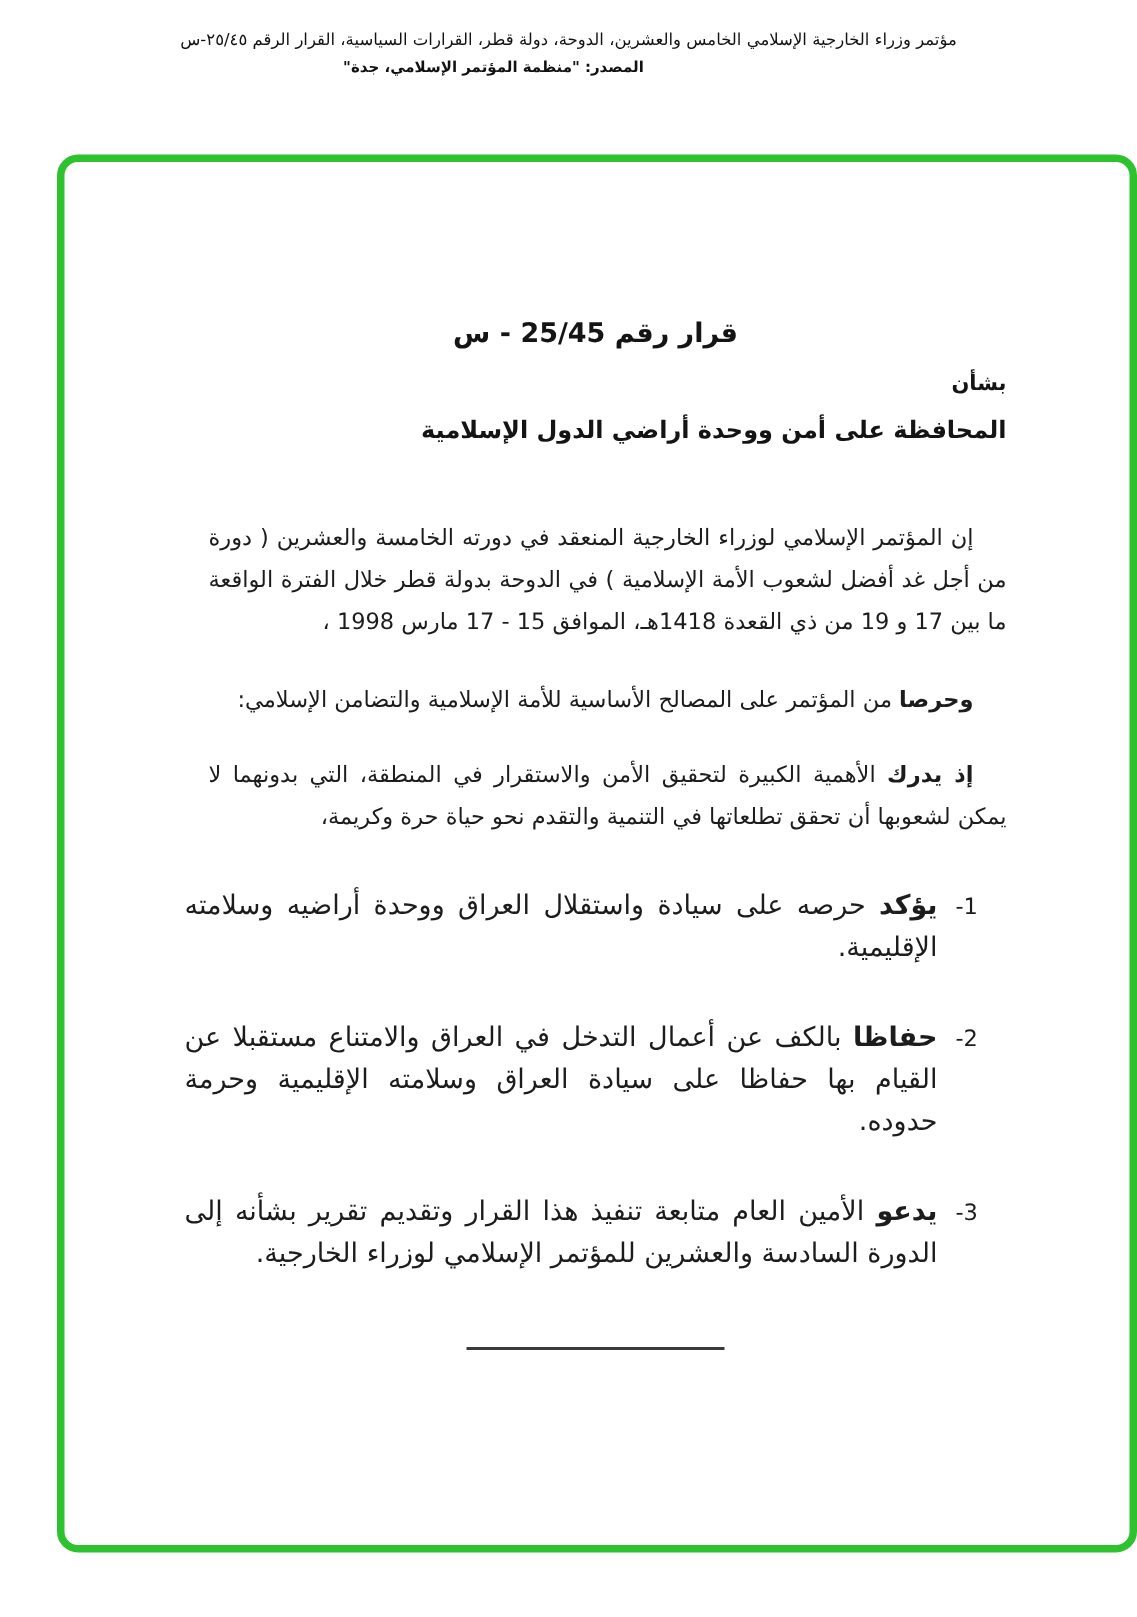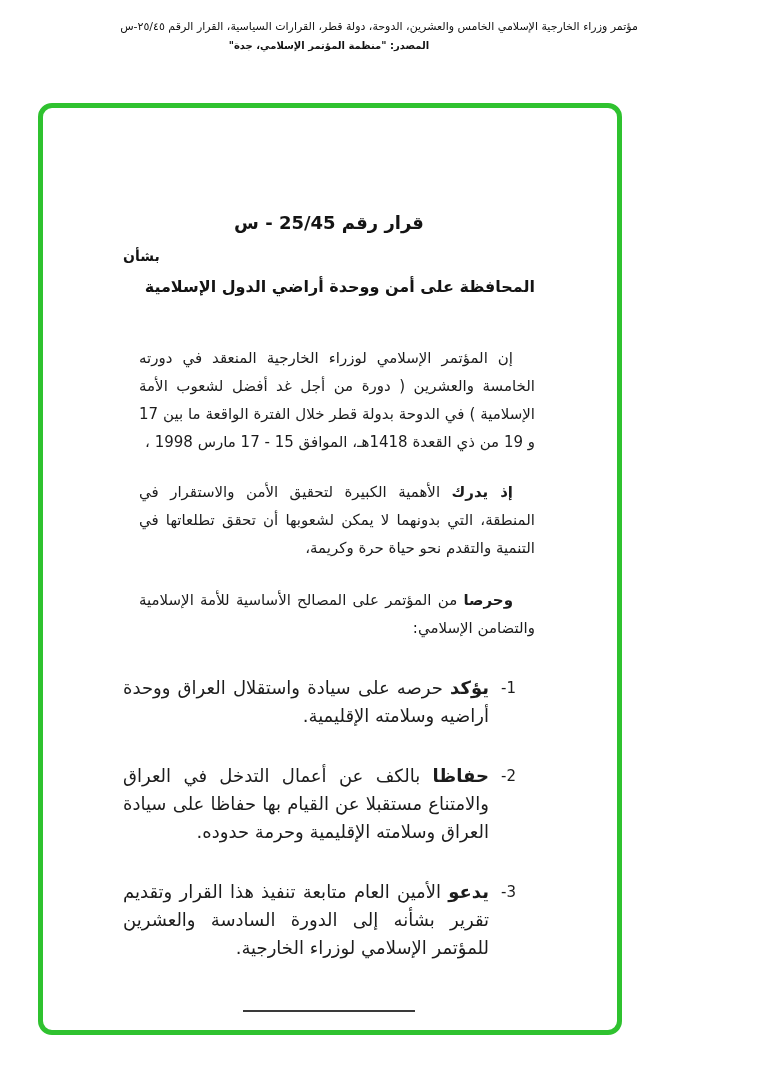--- a/index.html
+++ b/index.html
@@ -31,37 +31,37 @@
     font-weight: bold;
     color: #111;
     transform: translateX(-50px);
   }
 
   
   .green-frame {
     position: absolute;
     top: 103px;
     left: 38px;
-    width: 584px;
+    width: 720px;
     height: 932px;
     border: 5px solid #2fc22f;
     border-radius: 14px;
     padding: 104px 82px 0 80px;
     direction: rtl;
     background: #fff;
   }
 
   .doc-title {
     text-align: center;
     font-weight: bold;
     font-size: 18px;
     color: #141414;
   }
   .doc-regarding {
-    text-align: left;
+    text-align: right;
     font-weight: bold;
     font-size: 14px;
     margin-top: 15px;
     color: #141414;
   }
   .doc-subject {
     font-weight: bold;
     font-size: 16px;
     margin-top: 13px;
     color: #141414;
@@ -120,23 +120,23 @@
 </div>
 
 <div class="green-frame" style="border-color: rgb(47, 194, 47);">
 
   <div class="doc-title">قرار رقم 25/45 - س</div>
   <div class="doc-regarding">بشأن</div>
   <div class="doc-subject">المحافظة على أمن ووحدة أراضي الدول الإسلامية</div>
 
   <p class="para p1"><span class="lead"></span><span>إن المؤتمر الإسلامي لوزراء الخارجية المنعقد في دورته الخامسة والعشرين ( دورة من أجل غد أفضل لشعوب الأمة الإسلامية ) في الدوحة بدولة قطر خلال الفترة الواقعة ما بين 17 و 19 من ذي القعدة 1418هـ، الموافق 15 - 17 مارس 1998 ،</span></p>
 
+  <p class="para p3"><span class="lead">وحرصا</span><span> من المؤتمر على المصالح الأساسية للأمة الإسلامية والتضامن الإسلامي:</span></p>
+
   <p class="para p2"><span class="lead">إذ يدرك</span><span> الأهمية الكبيرة لتحقيق الأمن والاستقرار في المنطقة، التي بدونهما لا يمكن لشعوبها أن تحقق تطلعاتها في التنمية والتقدم نحو حياة حرة وكريمة،</span></p>
-
-  <p class="para p3"><span class="lead">وحرصا</span><span> من المؤتمر على المصالح الأساسية للأمة الإسلامية والتضامن الإسلامي:</span></p>
 
   <div class="items">
 
     <div class="item">
       <span class="item-num">-1</span>
       <p class="item-text"><span class="lead">يؤكد</span><span> حرصه على سيادة واستقلال العراق ووحدة أراضيه وسلامته الإقليمية.</span></p>
     </div>
 
     <div class="item">
       <span class="item-num">-2</span>

